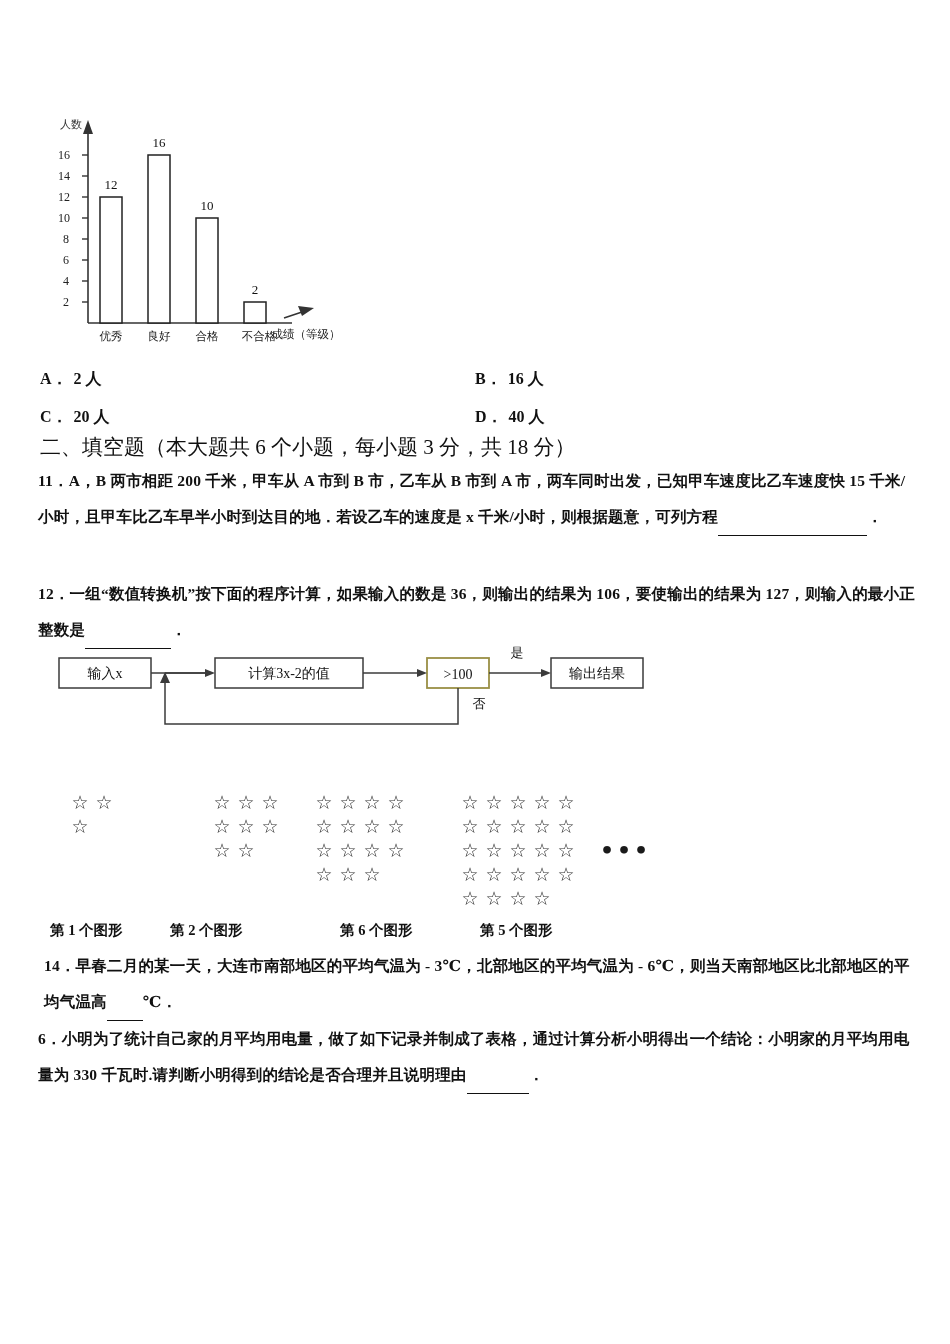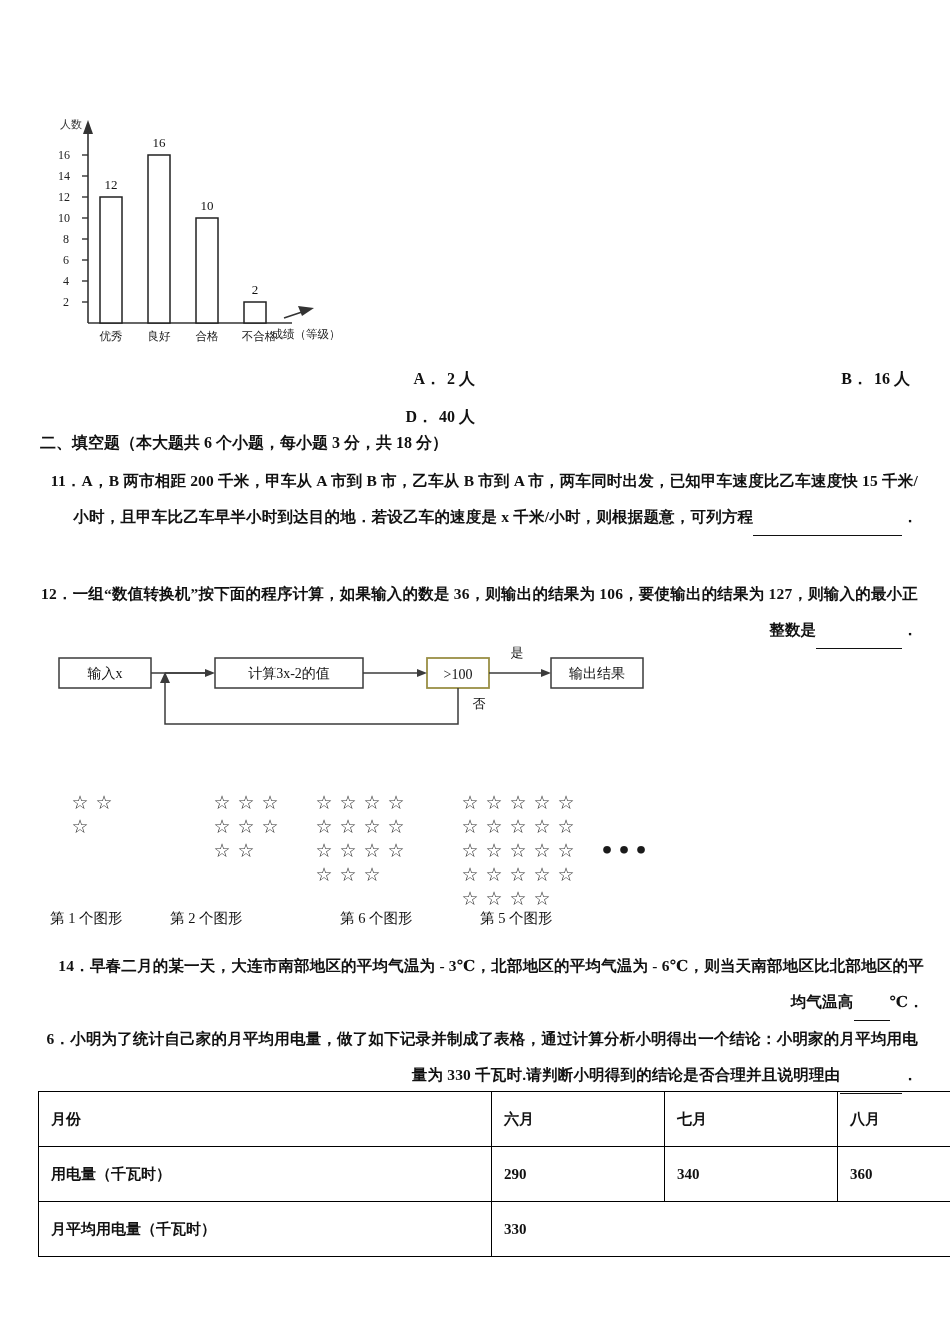--- a/index.html
+++ b/index.html
@@ -34,47 +34,45 @@
   .chart-svg { display: block; }
 
   
   .q-text {
     font-size: 15.5px;
     line-height: 36px;
     letter-spacing: 0.2px;
     font-weight: bold;
     font-family: "Liberation Serif", "DejaVu Serif", serif;
     color: #111;
-    text-align: right;
   }
   .choices {
     position: absolute;
     left: 40px;
     top: 352px;
     width: 870px;
-    text-align: right;
   }
   .choice-row {
     display: flex;
     height: 38px;
     align-items: center;
   }
   .choice {
     width: 50%;
     font-size: 16px;
     font-weight: bold;
   }
   .choice .lbl { margin-right: 6px; }
 
   .section-head {
     position: absolute;
     left: 40px;
     top: 425px;
-    font-size: 16px;
-    font-weight: bold;
+    font-size: 21px;
+    font-weight: normal;
   }
 
   .q11 { position: absolute; left: 38px; top: 455px; width: 880px; }
   .q12 { position: absolute; left: 38px; top: 568px; width: 880px; }
   .q13 { position: absolute; left: 38px; top: 745px; width: 880px; }
   .q14 { position: absolute; left: 44px; top: 940px; width: 880px; }
   .q15 { position: absolute; left: 38px; top: 1013px; width: 880px; }
 
   .fill-blank {
     display: inline-block;
@@ -133,23 +131,23 @@
   }
   .captions {
     position: absolute;
     left: 40px;
     top: 897px;
     width: 640px;
     height: 22px;
   }
   .caption {
     position: absolute;
-    top: 4px;
+    top: 16px;
     font-size: 14.5px;
-    font-weight: normal;
+    font-weight: bold;
     white-space: nowrap;
   }
 
   
   .data-table-wrap {
     position: absolute;
     left: 38px;
     top: 1083px;
     width: 872px;
   }
@@ -234,20 +232,23 @@
     <div class="choice-row">
       <div class="choice">
         <span class="lbl">A．</span><span>2 人</span>
       </div>
       <div class="choice">
         <span class="lbl">B．</span><span>16 人</span>
       </div>
     </div>
     <div class="choice-row">
       <div class="choice">
+        <span class="lbl">C．</span><span>20 人</span>
+      </div>
+      <div class="choice">
         <span class="lbl">D．</span><span>40 人</span>
       </div>
     </div>
   </div>
 
   <div class="section-head">二、填空题（本大题共 6 个小题，每小题 3 分，共 18 分）</div>
 
   <div class="q11 q-text">
     <span>11．</span><span>A，B 两市相距 200 千米，甲车从 A 市到 B 市，乙车从 B 市到 A 市，两车同时出发，已知甲车速度比乙车速度快 15 千米/小时，且甲车比乙车早半小时到达目的地．若设乙车的速度是 x 千米/小时，则根据题意，可列方程</span><span class="fill-blank fb-long">&nbsp;</span><span class="fill-blank fb-xs">&nbsp;</span><span>．</span>
   </div>
@@ -324,36 +325,14 @@
   </div>
 
   <div class="q14 q-text">
     <span>14．</span><span>早春二月的某一天，大连市南部地区的平均气温为 - 3℃，北部地区的平均气温为 - 6℃，则当天南部地区比北部地区的平均气温高</span><span class="fill-blank fb-tiny">&nbsp;</span><span>℃．</span>
   </div>
 
   <div class="q15 q-text">
     <span>6．</span><span>小明为了统计自己家的月平均用电量，做了如下记录并制成了表格，通过计算分析小明得出一个结论：小明家的月平均用电量为 330 千瓦时.请判断小明得到的结论是否合理并且说明理由</span><span class="fill-blank fb-short">&nbsp;</span><span>．</span>
   </div>
 
-  <div class="data-table-wrap">
-    <table class="data-table">
-      <tbody>
-        <tr>
-          <td class="col-label">月份</td>
-          <td class="col-m">六月</td>
-          <td class="col-m">七月</td>
-          <td class="col-m">八月</td>
-        </tr>
-        <tr>
-          <td class="col-label">用电量（千瓦时）</td>
-          <td class="col-m">290</td>
-          <td class="col-m">340</td>
-          <td class="col-m">360</td>
-        </tr>
-        <tr>
-          <td class="col-label">月平均用电量（千瓦时）</td>
-          <td colspan="3">330</td>
-        </tr>
-      </tbody>
-    </table>
-  </div>
 
 </div>
 
 </body></html>

